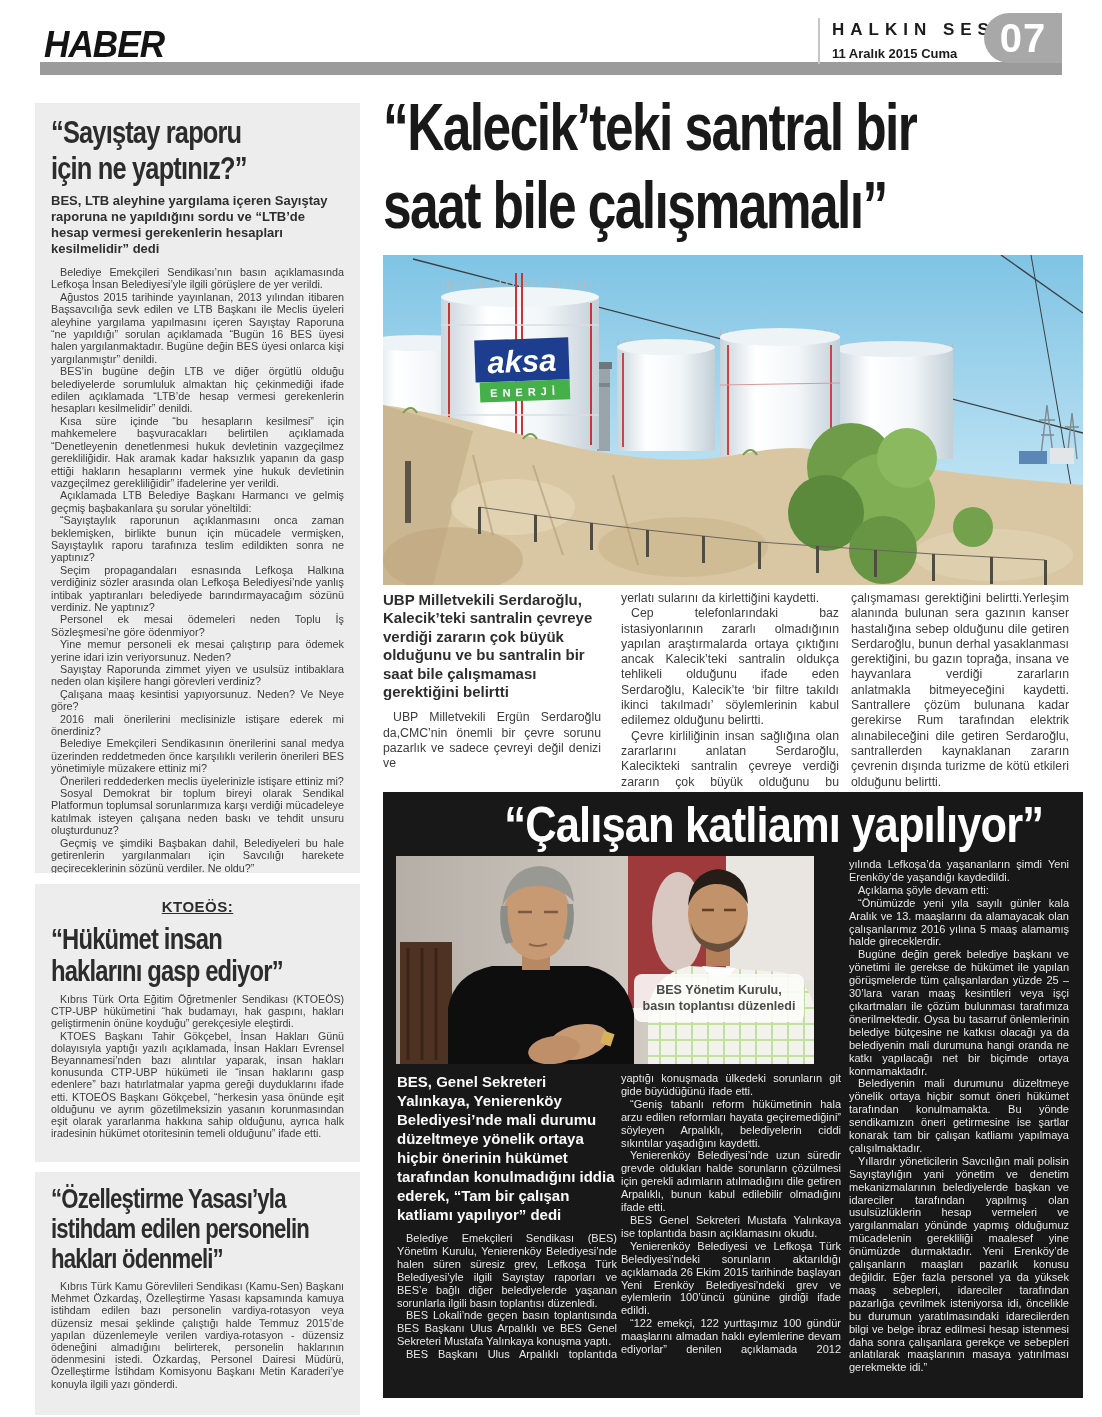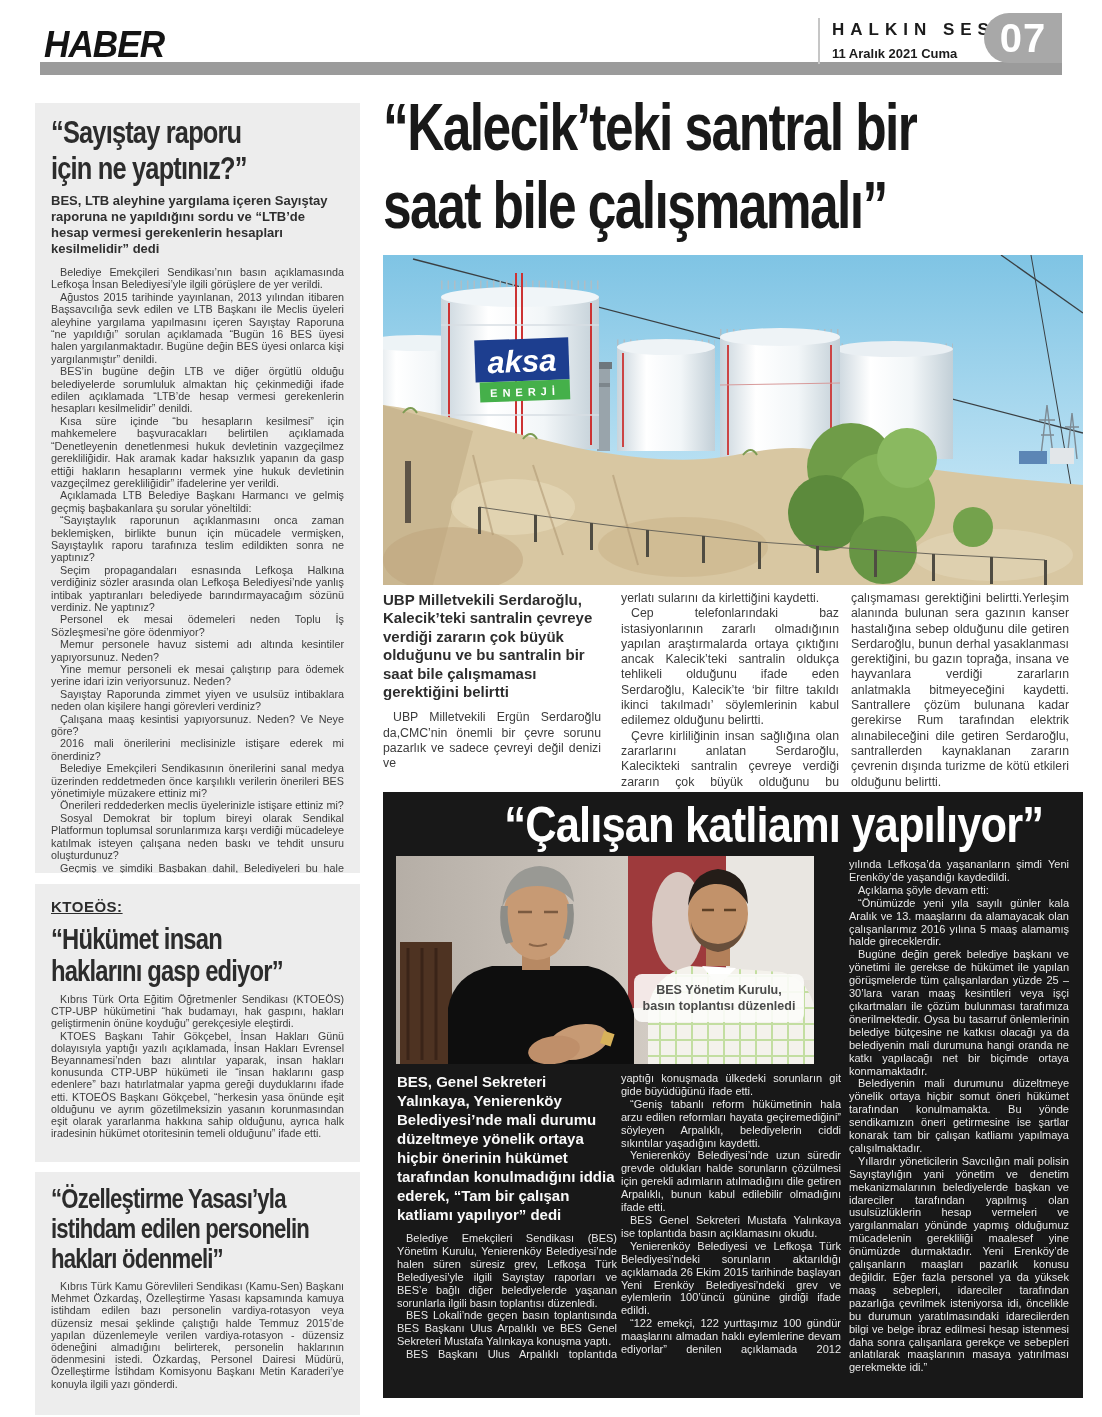--- a/index.html
+++ b/index.html
@@ -23,21 +23,21 @@
         padding:12px 16px 8px;overflow:hidden;}
   .lbox1{top:103px;height:770px;}
   .lbox2{top:884px;height:278px;}
   .lbox3{top:1172px;height:243px;}
   .lhead{margin:0 0 6px;color:#2c2c2c;font-weight:800;}
   .lhead .hl{display:block;white-space:nowrap;font-size:31px;line-height:36px;letter-spacing:-1px;
              transform:scaleX(.82);transform-origin:left top;}
   .lhead2 .hl{font-size:29px;line-height:32px;}
   .lhead3 .hl{font-size:27px;line-height:30px;}
   .subhead{font-size:13px;font-weight:700;line-height:16px;color:#2f2f2f;margin:0 0 9px;text-align:left;}
-  .kicker{text-align:left;font-size:15px;font-weight:700;letter-spacing:.5px;color:#2c2c2c;
+  .kicker{text-align:center;font-size:15px;font-weight:700;letter-spacing:.5px;color:#2c2c2c;
           text-decoration:underline;margin:2px 0 8px;}
   .lbody p{margin:0;font-size:10.8px;line-height:12.4px;text-align:justify;text-indent:9px;color:#3c3c3c;}
   .lbody2 p{font-size:10.6px;line-height:12.2px;}
 
   
   .main-headline{position:absolute;left:383px;top:88px;width:700px;color:#191919;}
   .mh{display:block;white-space:nowrap;font-size:66px;line-height:78px;font-weight:800;
       letter-spacing:-2px;transform:scaleX(.78);transform-origin:left top;}
 
   
@@ -72,42 +72,41 @@
 </head>
 <body>
 
 <div class="page">
 
   <div class="haber">HABER</div>
   <div class="grayband"></div>
   <div class="mast-sep"></div>
   <div class="masthead">
     <div class="mast-title">HALKIN SESİ</div>
-    <div class="mast-date">11 Aralık 2021 Cuma</div>
+    <div class="mast-date">11 Aralık 2015 Cuma</div>
   </div>
   <div class="pagebadge">
     <span>07</span>
   </div>
 
   <div class="lbox lbox1">
     <h1 class="lhead">
       <span class="hl">“Sayıştay raporu</span>
       <span class="hl">için ne yaptınız?”</span>
     </h1>
     <p class="subhead">BES, LTB aleyhine yargılama içeren Sayıştay raporuna ne yapıldığını sordu ve “LTB’de hesap vermesi gerekenlerin hesapları kesilmelidir” dedi</p>
     <div class="lbody">
       <p>Belediye Emekçileri Sendikası’nın basın açıklamasında Lefkoşa İnsan Belediyesi’yle ilgili görüşlere de yer verildi.</p>
       <p>Ağustos 2015 tarihinde yayınlanan, 2013 yılından itibaren Başsavcılığa sevk edilen ve LTB Başkanı ile Meclis üyeleri aleyhine yargılama yapılmasını içeren Sayıştay Raporuna “ne yapıldığı” sorulan açıklamada “Bugün 16 BES üyesi halen yargılanmaktadır. Bugüne değin BES üyesi onlarca kişi yargılanmıştır” denildi.</p>
       <p>BES’in bugüne değin LTB ve diğer örgütlü olduğu belediyelerde sorumluluk almaktan hiç çekinmediği ifade edilen açıklamada “LTB’de hesap vermesi gerekenlerin hesapları kesilmelidir” denildi.</p>
       <p>Kısa süre içinde “bu hesapların kesilmesi” için mahkemelere başvuracakları belirtilen açıklamada “Denetleyenin denetlenmesi hukuk devletinin vazgeçilmez gerekliliğidir. Hak aramak kadar haksızlık yapanın da gasp ettiği hakların hesaplarını vermek yine hukuk devletinin vazgeçilmez gerekliliğidir” ifadelerine yer verildi.</p>
       <p>Açıklamada LTB Belediye Başkanı Harmancı ve gelmiş geçmiş başbakanlara şu sorular yöneltildi:</p>
       <p>“Sayıştaylık raporunun açıklanmasını onca zaman beklemişken, birlikte bunun için mücadele vermişken, Sayıştaylık raporu tarafınıza teslim edildikten sonra ne yaptınız?</p>
       <p>Seçim propagandaları esnasında Lefkoşa Halkına verdiğiniz sözler arasında olan Lefkoşa Belediyesi’nde yanlış intibak yaptıranları belediyede barındırmayacağım sözünü verdiniz. Ne yaptınız?</p>
       <p>Personel ek mesai ödemeleri neden Toplu İş Sözleşmesi’ne göre ödenmiyor?</p>
-      <p>Memur personele havuz sistemi adı altında kesintiler yapıyorsunuz. Neden?</p>
       <p>Yine memur personeli ek mesai çalıştırıp para ödemek yerine idari izin veriyorsunuz. Neden?</p>
       <p>Sayıştay Raporunda zimmet yiyen ve usulsüz intibaklara neden olan kişilere hangi görevleri verdiniz?</p>
       <p>Çalışana maaş kesintisi yapıyorsunuz. Neden? Ve Neye göre?</p>
       <p>2016 mali önerilerini meclisinizle istişare ederek mi önerdiniz?</p>
       <p>Belediye Emekçileri Sendikasının önerilerini sanal medya üzerinden reddetmeden önce karşılıklı verilerin önerileri BES yönetimiyle müzakere ettiniz mi?</p>
       <p>Önerileri reddederken meclis üyelerinizle istişare ettiniz mi?</p>
       <p>Sosyal Demokrat bir toplum bireyi olarak Sendikal Platformun toplumsal sorunlarımıza karşı verdiği mücadeleye katılmak isteyen çalışana neden baskı ve tehdit unsuru oluşturdunuz?</p>
       <p>Geçmiş ve şimdiki Başbakan dahil, Belediyeleri bu hale getirenlerin yargılanmaları için Savcılığı harekete geçireceklerinin sözünü verdiler. Ne oldu?”</p>
     </div>
   </div>

